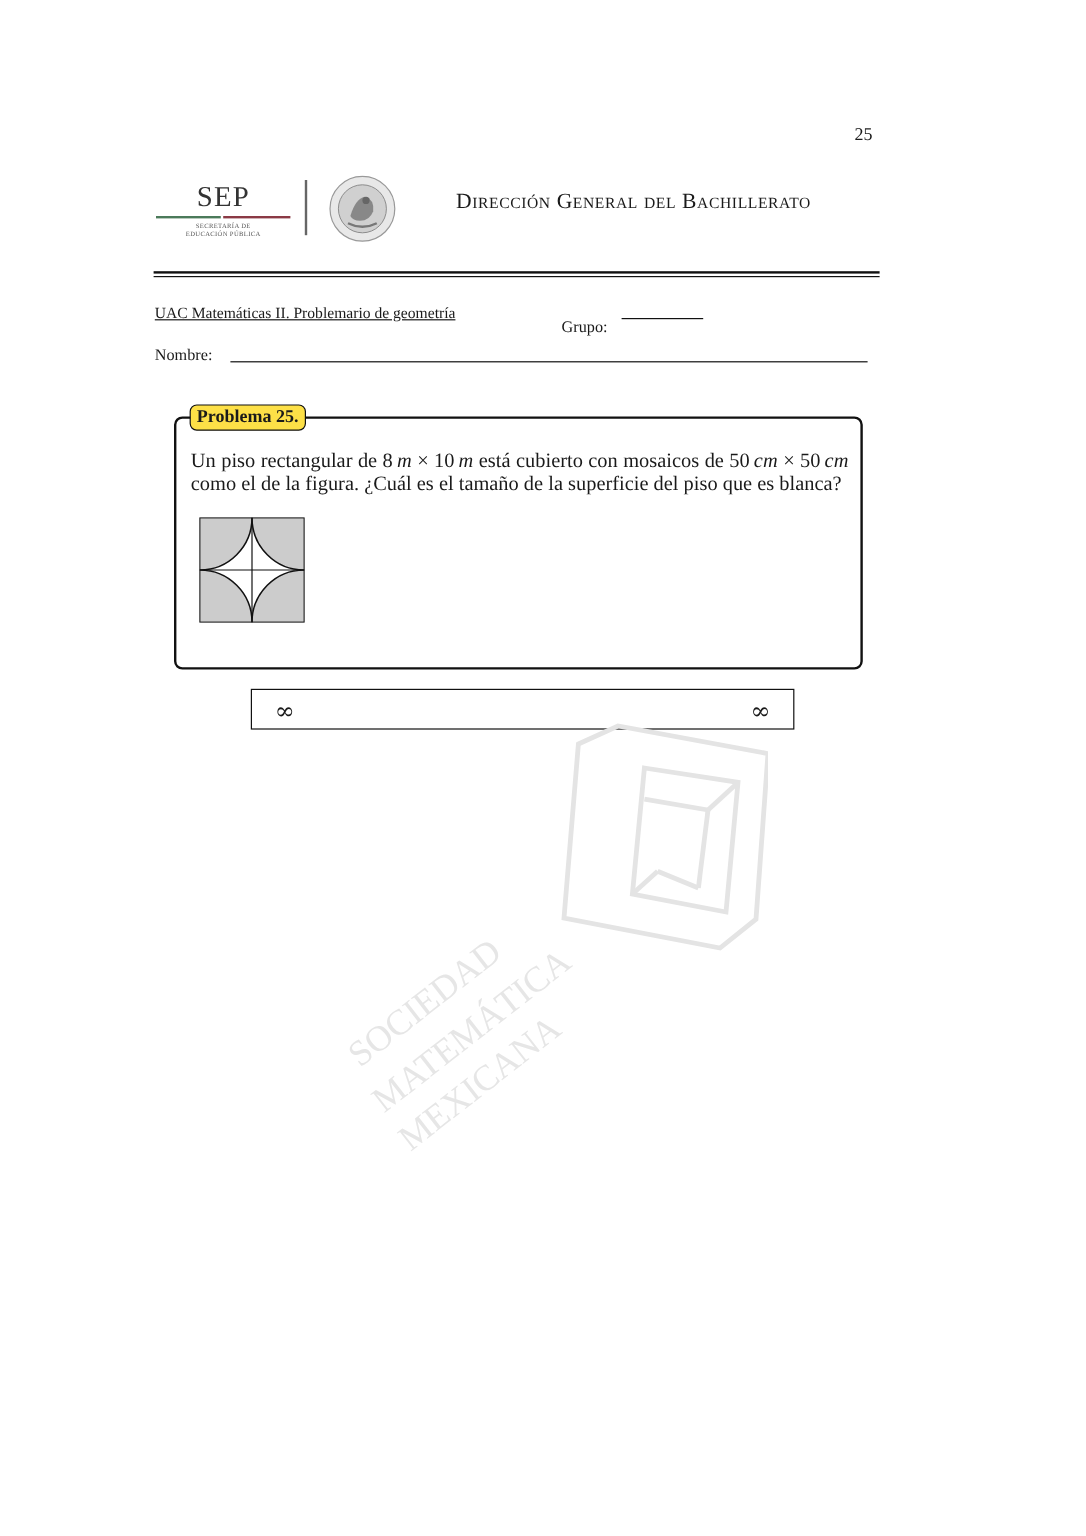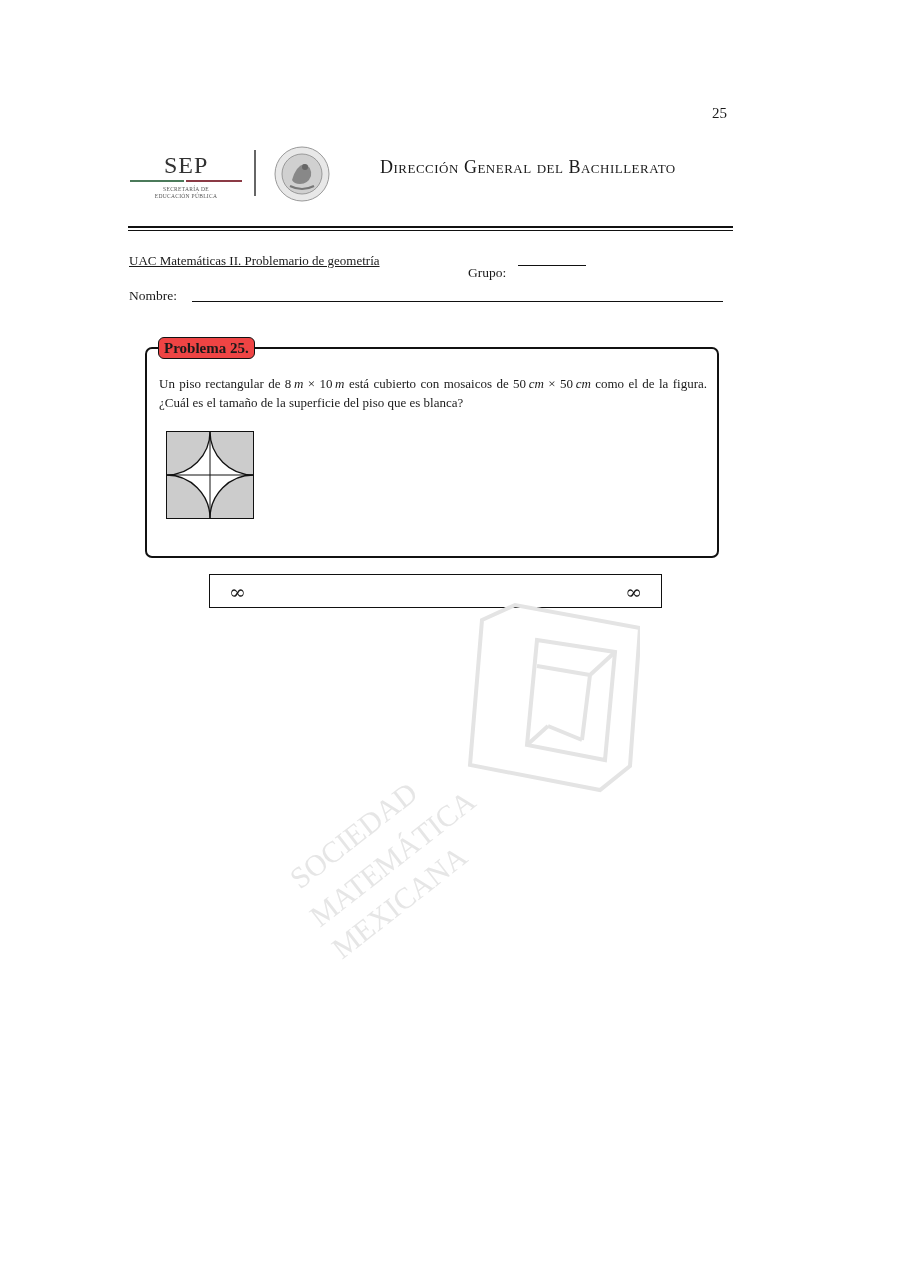--- a/index.html
+++ b/index.html
@@ -24,22 +24,22 @@
   .rule-thick { left: 128px; top: 226px; width: 605px; height: 2px; background: #111; }
   .rule-thin { left: 128px; top: 230px; width: 605px; height: 1px; background: #111; }
 
   .course-line { left: 129px; top: 253px; font-family: "Liberation Serif", serif; font-size: 13px; text-decoration: underline; }
   .grupo-label { left: 468px; top: 253px; font-family: Liberation Serif, serif; font-size: 13.5px; margin-top: 12px; }
   .grupo-line { left: 518px; top: 265px; width: 68px; height: 1px; background: #111; }
   .nombre-label { left: 129px; top: 288px; font-family: "Liberation Serif", serif; font-size: 13.5px; }
   .nombre-line { left: 192px; top: 301px; width: 531px; height: 1px; background: #111; }
 
   .problem-box { left: 145px; top: 347px; width: 570px; height: 207px; border: 2px solid #111; border-radius: 7px; }
-  .problem-title { left: 158px; top: 337px; padding: 1px 5px 1px 5px; background: #ef4444; border: 1.5px solid #111; border-radius: 6px; font-family: "Liberation Serif", serif; font-weight: bold; font-size: 15px; line-height: 18px; }
-  .problem-text { left: 159px; top: 374px; width: 548px; font-family: "Liberation Serif", serif; font-size: 13px; line-height: 19px; text-align: justify; }
+  .problem-title { left: 158px; top: 337px; padding: 1px 5px 1px 5px; background: #fde047; border: 1.5px solid #111; border-radius: 6px; font-family: "Liberation Serif", serif; font-weight: bold; font-size: 15px; line-height: 18px; }
+  .problem-text { left: 159px; top: 374px; width: 548px; font-family: "Liberation Serif", serif; font-size: 17px; line-height: 19px; text-align: justify; }
   .problem-text i { font-style: italic; }
   .figure { left: 166px; top: 431px; width: 88px; height: 88px; }
 
   .solution-box { left: 209px; top: 574px; width: 451px; height: 32px; border: 1px solid #111; }
   .sol-inf { position: absolute; top: 5px; font-size: 20px; font-family: "DejaVu Serif", serif; }
   .sol-inf.left { left: 19px; }
   .sol-inf.right { right: 19px; }
   .sol-text { position: absolute; left: 0; right: 0; top: 8px; text-align: center; font-family: "Liberation Serif", serif; font-size: 14px; }
 
   .watermark-logo { left: 440px; top: 600px; width: 200px; height: 200px; }

